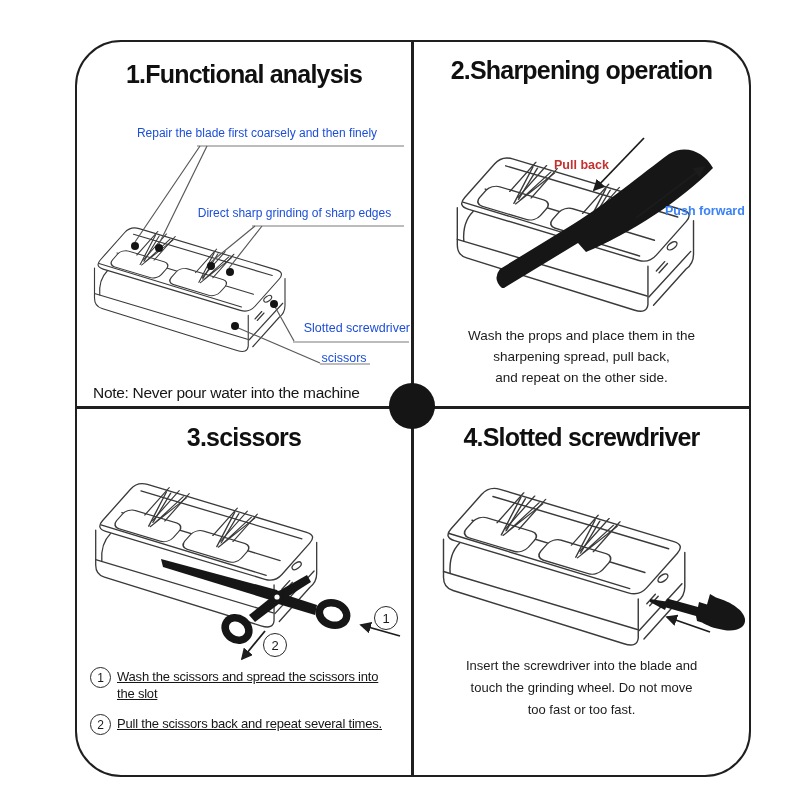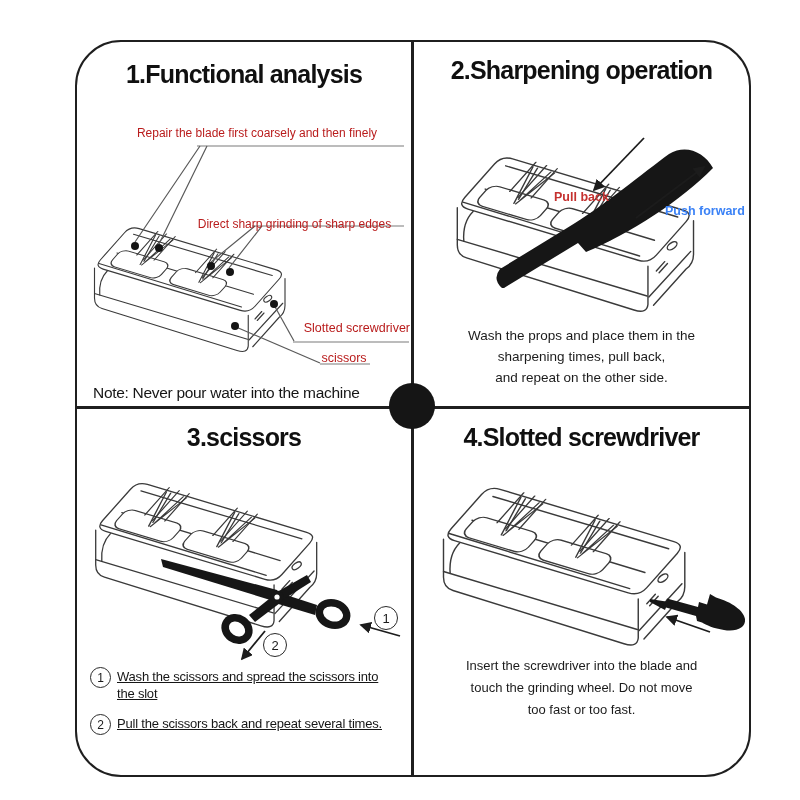--- a/index.html
+++ b/index.html
@@ -11,21 +11,21 @@
   .divider-v{position:absolute;left:334px;top:0;width:3px;height:733px;background:#1f1f1f;}
   .divider-h{position:absolute;left:0;top:364px;width:672px;height:3px;background:#1f1f1f;}
   .center-disc{position:absolute;left:312px;top:341px;width:46px;height:46px;border-radius:50%;background:#151515;}
   .panel{position:absolute;}
   .p1{left:0;top:4px;width:334px;height:364px;}
   .p2{left:337px;top:0;width:335px;height:431px;}
   .p3{left:0;top:367px;width:334px;height:366px;}
   .p4{left:337px;top:367px;width:335px;height:376px;}
   .title{position:absolute;left:0;right:0;top:14px;text-align:center;font-weight:bold;
          font-size:25px;letter-spacing:-0.8px;color:#101010;white-space:nowrap;}
-  .callout{position:absolute;font-size:12px;color:#b91c1c;white-space:nowrap;}
+  .callout{position:absolute;font-size:12px;color:#1d4ed8;white-space:nowrap;}
   .note{position:absolute;left:16px;top:338px;font-size:15.5px;letter-spacing:-0.3px;color:#151515;white-space:nowrap;}
   .redlab{position:absolute;font-size:12.5px;font-weight:bold;white-space:nowrap;}
   .desc{position:absolute;left:10px;right:10px;text-align:center;font-size:13.5px;line-height:21px;color:#1b1b1b;}
   .descline{white-space:nowrap;text-align:center;}
   .panelsvg{position:absolute;left:0;top:0;}
   .mline{stroke:#3a3a3a;stroke-width:1.5;fill:none;stroke-linecap:round;stroke-linejoin:round;}
   .mfill{fill:#ffffff;}
   .lead{stroke:#5a5a5a;stroke-width:1.2;fill:none;}
   .ul{stroke:#7a7a7a;stroke-width:1.2;fill:none;}
   .dot{fill:#141414;}
@@ -91,43 +91,43 @@
             <circle class="dot" cx="58" cy="200" r="4"></circle>
             <circle class="dot" cx="82" cy="202" r="4"></circle>
             <circle class="dot" cx="134" cy="220" r="4"></circle>
             <circle class="dot" cx="153" cy="226" r="4"></circle>
             <circle class="dot" cx="197" cy="258" r="4"></circle>
             <circle class="dot" cx="158" cy="280" r="4"></circle>
           </g>
         </svg>
         <div class="title">1.Functional analysis</div>
         <div class="callout" style="left:36px;top:80px;width:288px;text-align:center;">Repair the blade first coarsely and then finely</div>
-        <div class="callout" style="left:100px;top:160px;width:235px;text-align:center;margin-top:11px;">Direct sharp grinding of sharp edges</div>
+        <div class="callout" style="left:100px;top:160px;width:235px;text-align:center;">Direct sharp grinding of sharp edges</div>
         <div class="callout" style="left:216px;top:275px;width:117px;text-align:right;font-size:12.5px;">Slotted screwdriver</div>
         <div class="callout" style="left:227px;top:305px;width:80px;text-align:center;font-size:12.5px;">scissors</div>
         <div class="note">Note: Never pour water into the machine</div>
       </div>
 
       <div class="panel p2">
         <svg class="panelsvg" width="335" height="364">
           <use href="#machine" transform="translate(34,95) scale(0.93)"></use>
           <path class="sil" d="M 88,246 Q 78,237 86,227 L 153,186
                    C 190,164 230,130 255,112
                    C 272,102 290,110 299,126
                    C 268,158 215,192 172,210
                    L 164,201 L 90,246 Z"></path>
           <path class="arrow" marker-end="url(#ah)" d="M 230,96 L 180,148"></path>
           <path class="arrow" marker-end="url(#ah)" d="M 222,176 L 290,125"></path>
         </svg>
         <div class="title">2.Sharpening operation</div>
-        <div class="redlab" style="left:140px;top:116px;color:#c5312f;margin-top:32px;">Pull back</div>
+        <div class="redlab" style="left:140px;top:116px;color:#c5312f;">Pull back</div>
         <div class="redlab" style="left:251px;top:162px;color:#3b82f6;">Push forward</div>
         <div class="desc" style="top:283px;">
           <div class="descline">Wash the props and place them in the</div>
-          <div class="descline">sharpening times, pull back,</div>
+          <div class="descline">sharpening spread, pull back,</div>
           <div class="descline">and repeat on the other side.</div>
         </div>
       </div>
 
       <div class="panel p3">
         <svg class="panelsvg" width="334" height="366">
           <use href="#machine" transform="translate(10,55) scale(0.87)"></use>
           <g>
             <polygon class="sil" points="84,150 200,181 203,194 86,158"></polygon>
             <polygon class="sil" points="200,183 240,196 238,206 198,194"></polygon>

